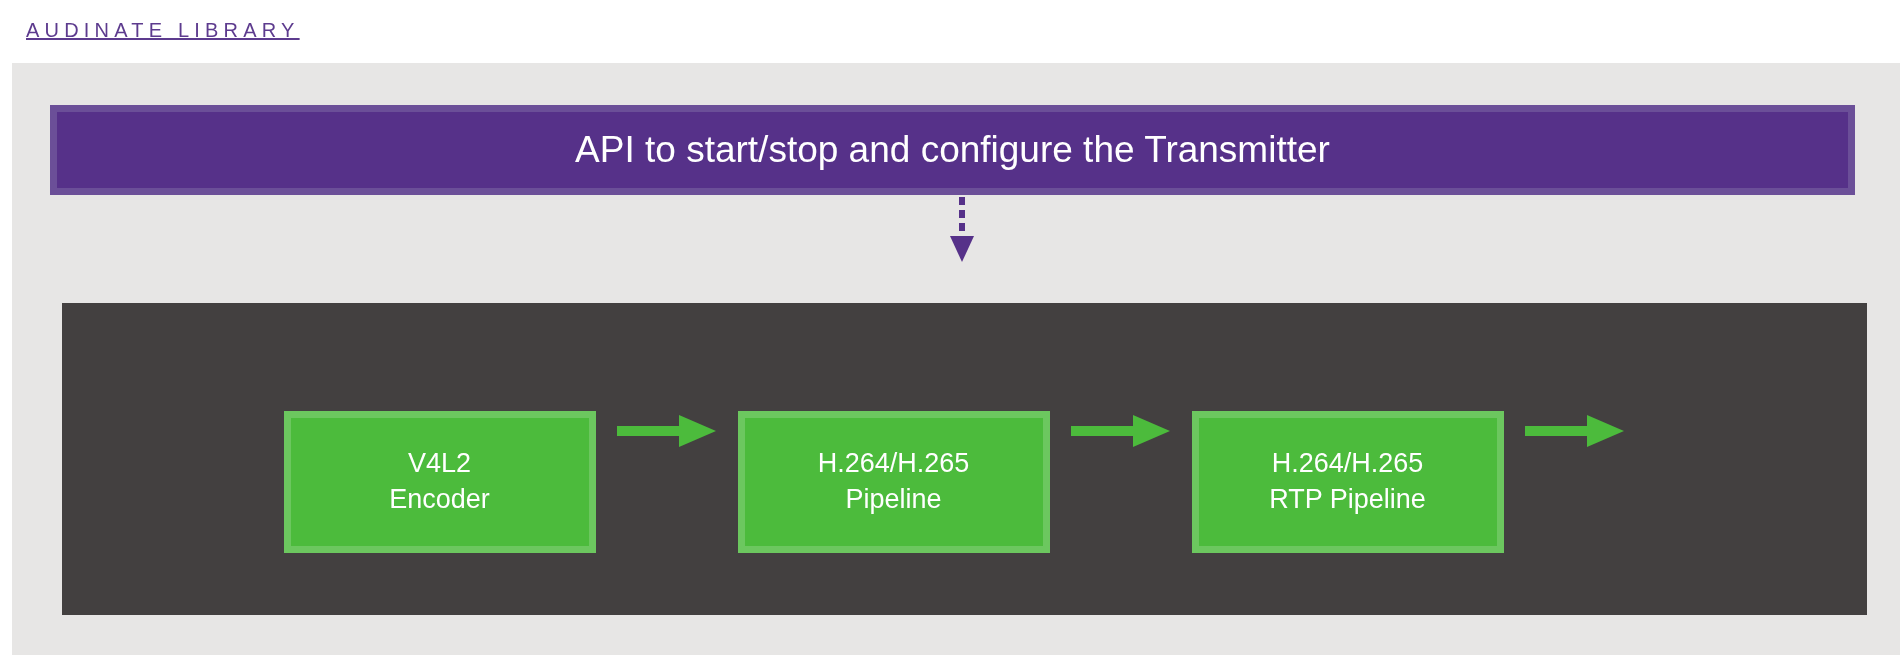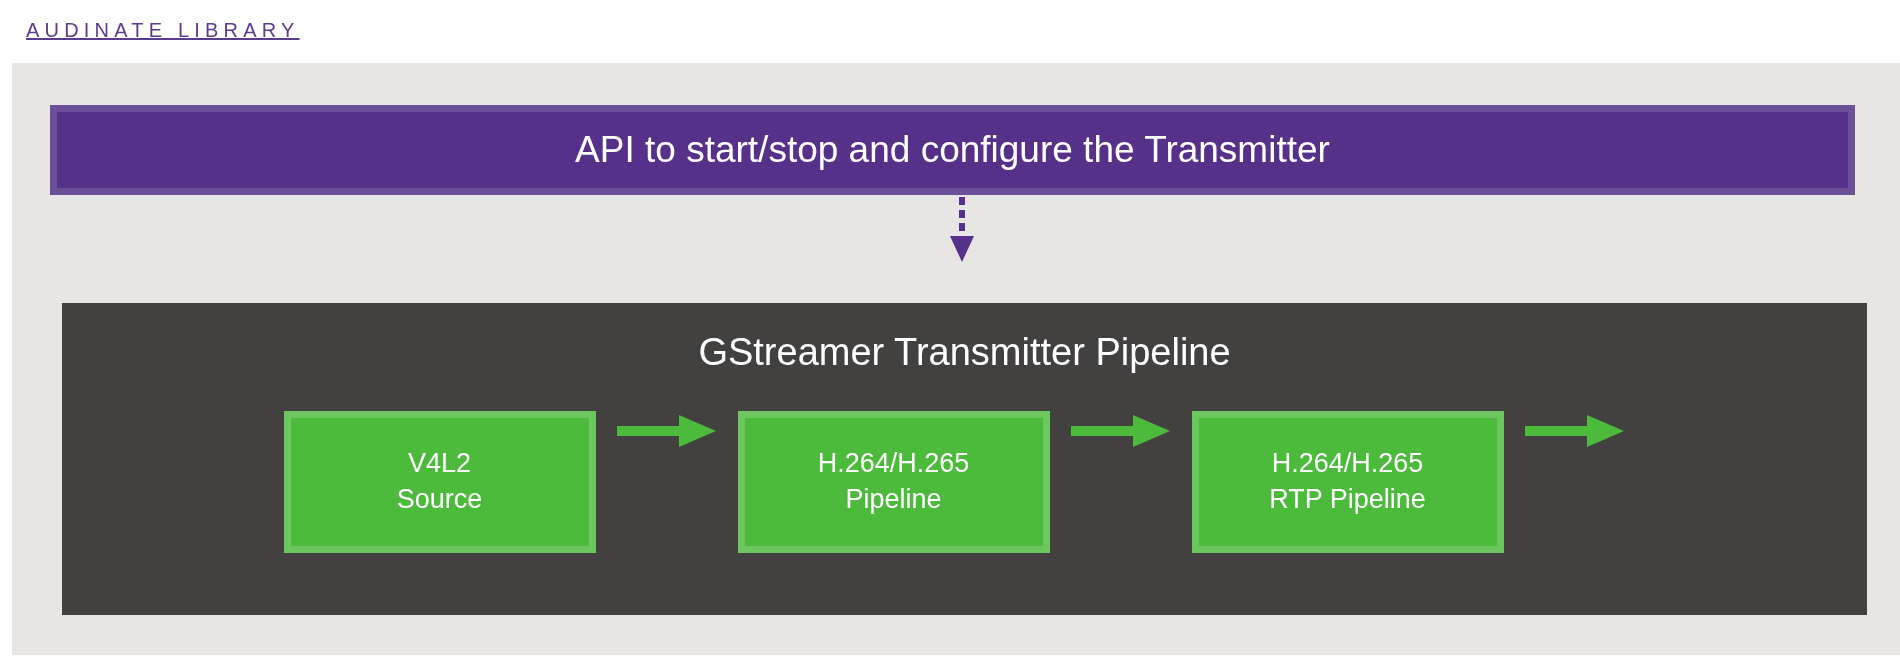--- a/index.html
+++ b/index.html
@@ -169,28 +169,27 @@
     <div class="connector">
       <svg width="26" height="66" viewBox="0 0 26 66" xmlns="http://www.w3.org/2000/svg">
         <rect x="10" y="0" width="6" height="8" fill="#563189"></rect>
         <rect x="10" y="13" width="6" height="8" fill="#563189"></rect>
         <rect x="10" y="26" width="6" height="8" fill="#563189"></rect>
         <polygon points="1,39 25,39 13,65" fill="#563189"></polygon>
       </svg>
     </div>
 
     <div class="pipeline">
-      <div class="pipeline-title">GStreamer Transmitter Pipeline</div>
 
       <div class="stage-row">
 
         <div class="stage">
           <div class="stage-inner">
             <div class="stage-line">V4L2</div>
-            <div class="stage-line">Source</div>
+            <div class="stage-line">Encoder</div>
           </div>
         </div>
 
         <div class="flow-arrow">
           <svg width="100" height="36" viewBox="0 0 100 36" xmlns="http://www.w3.org/2000/svg">
             <rect x="0" y="13" width="66" height="10" fill="#4cbb3c"></rect>
             <polygon points="62,2 62,34 99,18" fill="#4cbb3c"></polygon>
           </svg>
         </div>
 

